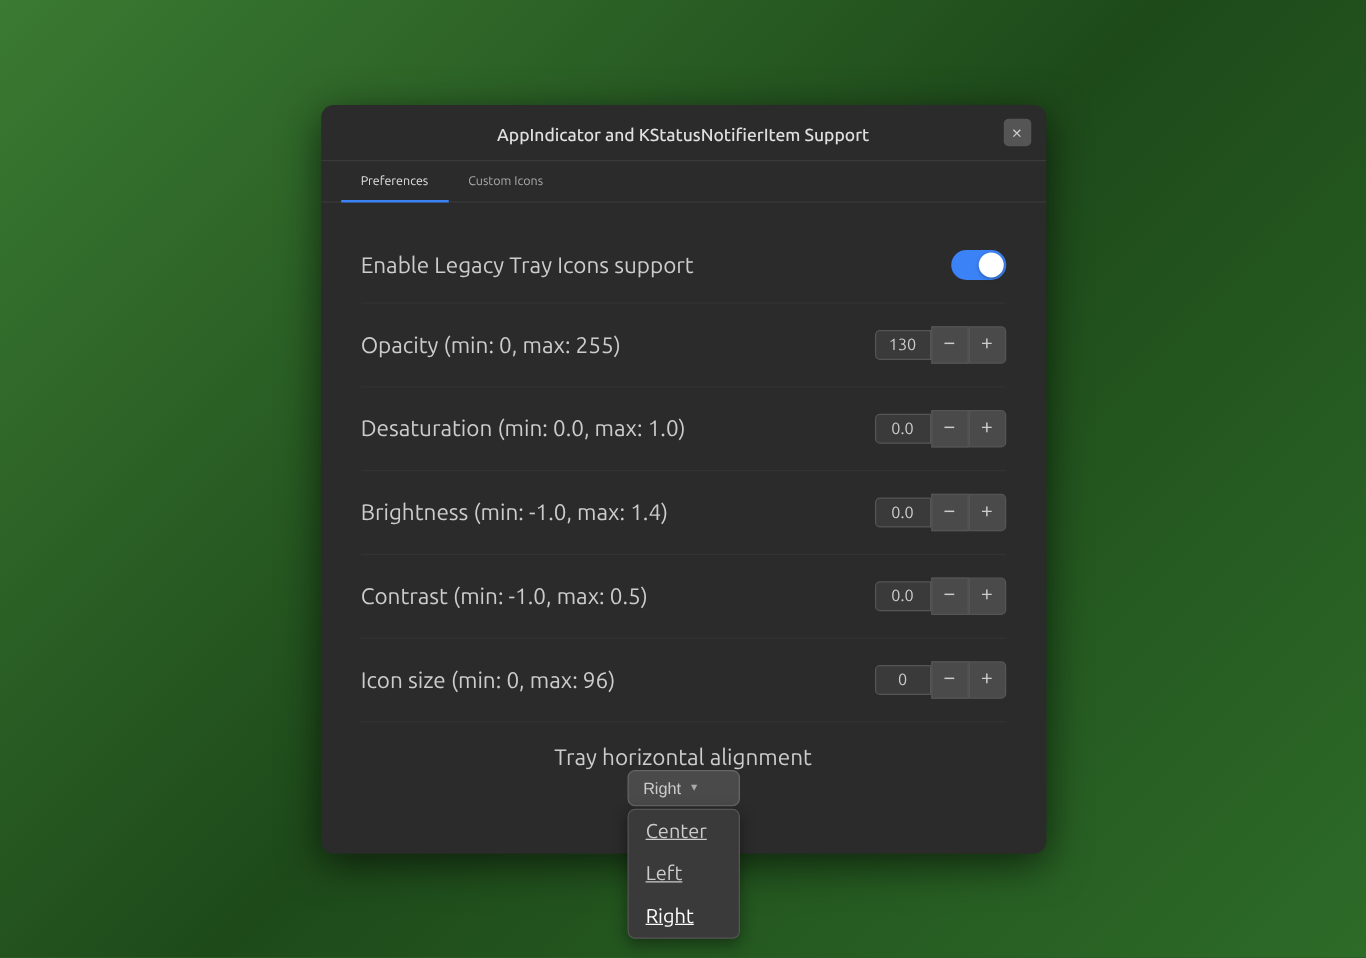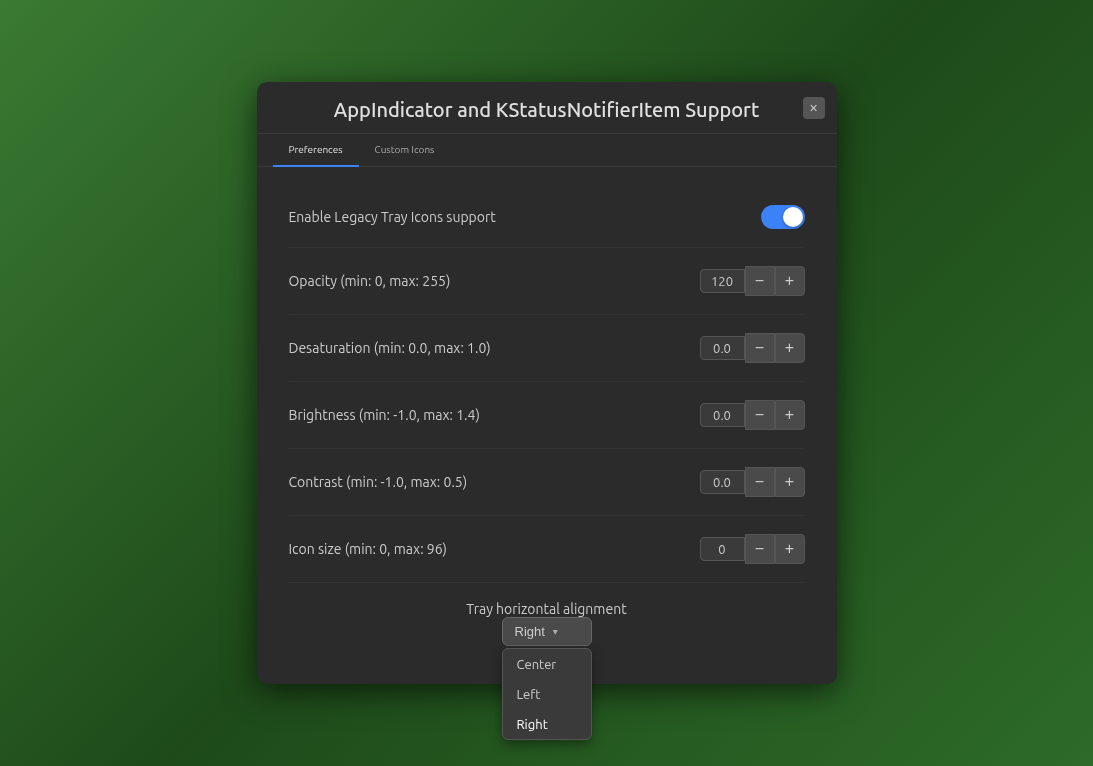--- a/index.html
+++ b/index.html
@@ -40,21 +40,21 @@
       display: flex;
       align-items: center;
       justify-content: center;
       padding: 16px 16px 12px;
       position: relative;
       border-bottom: 1px solid #3a3a3a;
     }
 
     .dialog-title {
       color: #e0e0e0;
-      font-size: 20px;
+      font-size: 14px;
       font-weight: 500;
     }
 
     .close-button {
       position: absolute;
       right: 12px;
       top: 50%;
       transform: translateY(-50%);
       width: 22px;
       height: 22px;
@@ -105,21 +105,21 @@
       border-bottom: 1px solid #333;
     }
 
     .setting-row:last-child {
       border-bottom: none;
       flex-direction: column;
     }
 
     .setting-label {
       color: #cccccc;
-      font-size: 14px;
+      font-size: 18px;
     }
 
     .controls {
       display: flex;
       align-items: flex-end;
       gap: 0;
     }
 
     
     .toggle {
@@ -217,22 +217,23 @@
       border-radius: 6px;
       min-width: 100%;
       z-index: 100;
       box-shadow: 0 4px 12px rgba(0,0,0,0.4);
       overflow: hidden;
     }
 
     .dropdown-item {
       padding: 8px 14px;
       color: #ccc;
-      font-size: 13px;
-      cursor: pointer;
+      font-size: 16px;
+      cursor: pointer;
+      text-decoration: underline;
     }
 
     .dropdown-item.selected {
       color: #fff;
     }
   </style>
 </head>
 <body>
 
 <div class="outer-bg">
@@ -259,21 +260,21 @@
         <div class="controls">
           <div class="toggle">
             <div class="toggle-knob"></div>
           </div>
         </div>
       </div>
 
       <div class="setting-row">
         <span class="setting-label">Opacity (min: 0, max: 255)</span>
         <div class="controls stepper">
-          <span class="stepper-value">120</span>
+          <span class="stepper-value">130</span>
           <button class="stepper-btn minus">−</button>
           <button class="stepper-btn plus">+</button>
         </div>
       </div>
 
       <div class="setting-row">
         <span class="setting-label">Desaturation (min: 0.0, max: 1.0)</span>
         <div class="controls stepper">
           <span class="stepper-value">0.0</span>
           <button class="stepper-btn minus">−</button>

